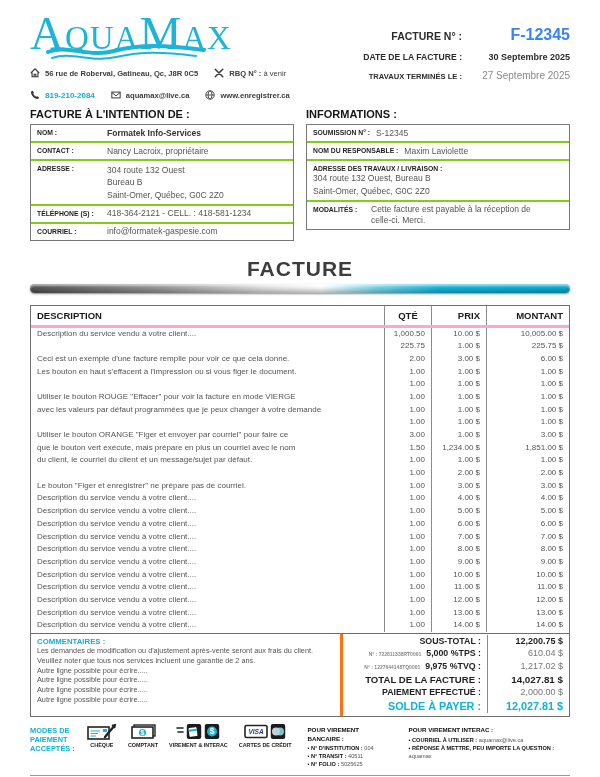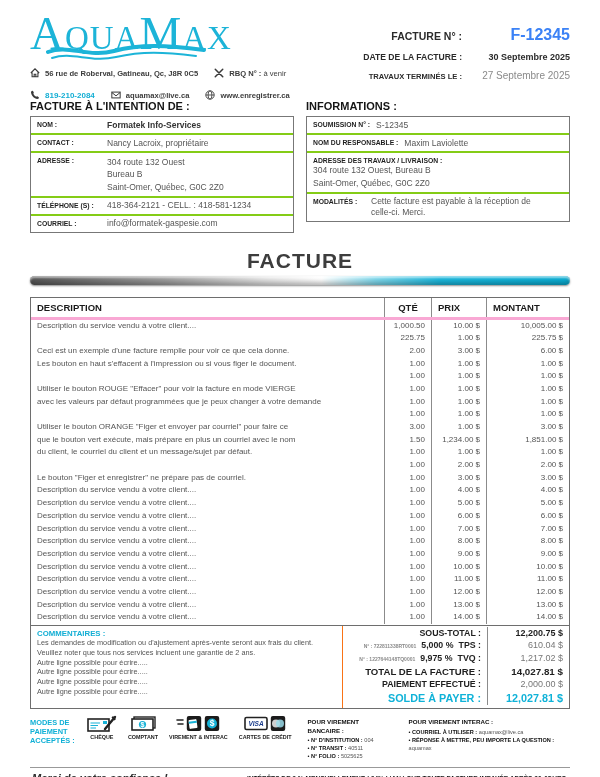--- a/index.html
+++ b/index.html
@@ -23,21 +23,21 @@
   .meta-label{font-weight:bold;color:#2b2b2b}
   .ml-1{font-size:10.5px}
   .ml-2{font-size:8.6px}
   .ml-3{font-size:7.6px}
   .meta-val{width:108px;text-align:right}
   .mv-1{font-size:16px;font-weight:bold;color:#3b82f6}
   .mv-2{font-size:9px;font-weight:bold;color:#2b2b2b}
   .mv-3{font-size:10px;color:#8a8a8a}
 
   
-  .info-row{display:flex;gap:12px;}
+  .info-row{display:flex;gap:12px;margin-top:8px}
   .info-box{flex:1}
   .box-title{font-weight:bold;font-size:11px;color:#151515;margin-bottom:4px}
   .box{border:1px solid #777;background:#fff}
   .b-row{border-top:2px solid #84cc16;padding:2.5px 6px;display:flex;font-size:8.5px;color:#555;min-height:15px}
   .b-row:first-child{border-top:none}
   .b-label{width:70px;flex:0 0 auto;font-weight:bold;font-size:6.8px;color:#1e1e1e;padding-top:1.5px}
   .b-label-inline{font-weight:bold;font-size:6.8px;color:#1e1e1e;margin-right:6px;padding-top:1.5px;flex:0 0 auto}
   .b-val{line-height:11px}
   .bold-val{font-weight:bold;color:#333}
   .b-block{display:block;line-height:11px}
@@ -51,39 +51,39 @@
 
   
   .inv{border:1px solid #6e6e6e;margin-top:12px}
   .t-head{display:flex;border-bottom:3px solid #f9a8d4;font-weight:bold;font-size:9.5px;color:#1a1a1a}
   .t-head>div{padding:4px 6px}
   .c-desc{width:353px}
   .c-qty{width:47px;border-left:1px solid #8b8b8b}
   .c-price{width:55px;border-left:1px solid #8b8b8b}
   .c-amt{width:83px;border-left:1px solid #8b8b8b}
   .t-head .c-qty{text-align:center}
-  .t-head .c-price,.t-head .c-amt{text-align:left}
+  .t-head .c-price,.t-head .c-amt{text-align:right}
   .t-body{height:305px;overflow:hidden}
   .t-row{display:flex;font-size:8px;color:#555}
   .t-row>div{line-height:12.7px;height:12.7px;padding:0 6px;white-space:nowrap;overflow:hidden}
   .t-row .c-qty,.t-row .c-price,.t-row .c-amt{text-align:right}
 
   
   .t-foot{display:flex;border-top:1px solid #6e6e6e}
-  .comments{width:312px;border-right:1px solid #f97316;padding:3px 6px 12px;font-size:7.3px;color:#555;line-height:9.7px}
+  .comments{width:312px;border-right:3px solid #f97316;padding:3px 6px 12px;font-size:7.3px;color:#555;line-height:9.7px}
   .comments-title{color:#12aed4;font-weight:bold;font-size:7.8px}
   .sums{flex:1;display:flex;flex-direction:column;padding-top:1px}
   .sum-row{display:flex;align-items:baseline}
   .sum-label{flex:1;text-align:right;font-weight:bold;font-size:8.8px;color:#1f1f1f;padding-right:6px;line-height:12.4px;white-space:nowrap}
   .sum-amt{width:82px;flex:0 0 auto;border-left:1px solid #8b8b8b;text-align:right;padding-right:6px;font-size:9px;color:#777;line-height:12.4px;align-self:stretch}
   .amt-strong{color:#1f1f1f;font-weight:bold}
   .solde .sum-label{color:#0fb2d8;font-size:10.8px;line-height:14px}
   .solde .sum-amt{color:#0fb2d8;font-weight:bold;font-size:10.8px;line-height:14px}
   .reg-num{font-size:5px;color:#8a8a8a;font-weight:bold;margin-right:5px;letter-spacing:0}
-  .rate{font-size:8.8px;font-weight:bold;color:#1f1f1f;margin-right:5px}
+  .rate{font-size:8.8px;font-weight:bold;color:#1f1f1f;}
 
   
   .pay{display:flex;margin-top:6px;align-items:flex-start}
   .modes{width:60px;color:#10b0d6;font-weight:bold;font-size:7.4px;line-height:9px;padding-top:3px}
   .methods{display:flex;gap:11px}
   .method{text-align:center}
   .m-icn{height:17px;display:flex;align-items:center;justify-content:center;margin-bottom:2px;gap:2px}
   .m-label{font-size:5.4px;font-weight:bold;color:#1c1c1c;white-space:nowrap}
   .wire{margin-left:16px;font-size:5.6px;color:#555;line-height:8.2px;padding-top:3px}
   .wire-title{font-weight:bold;color:#0f0f0f;font-size:6.2px;margin-bottom:1px}

